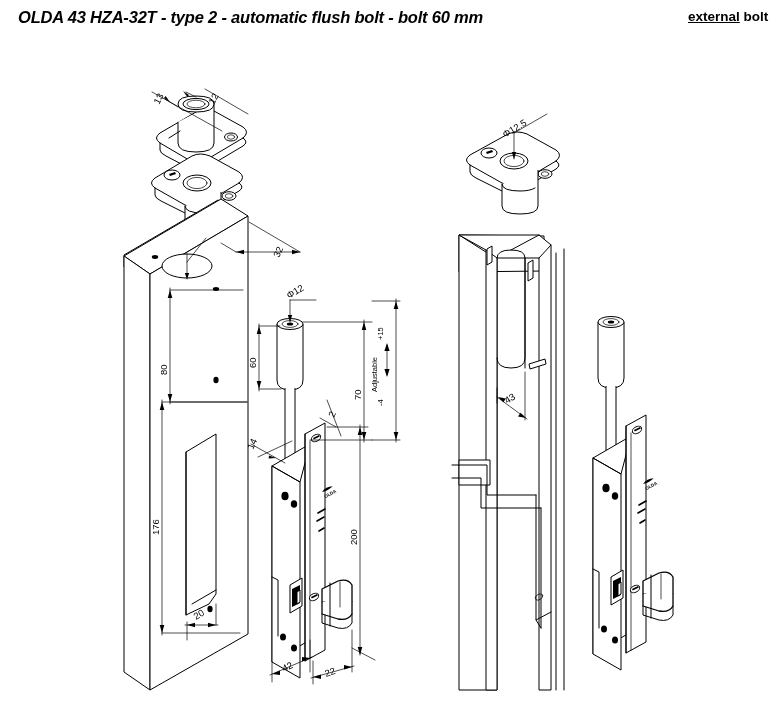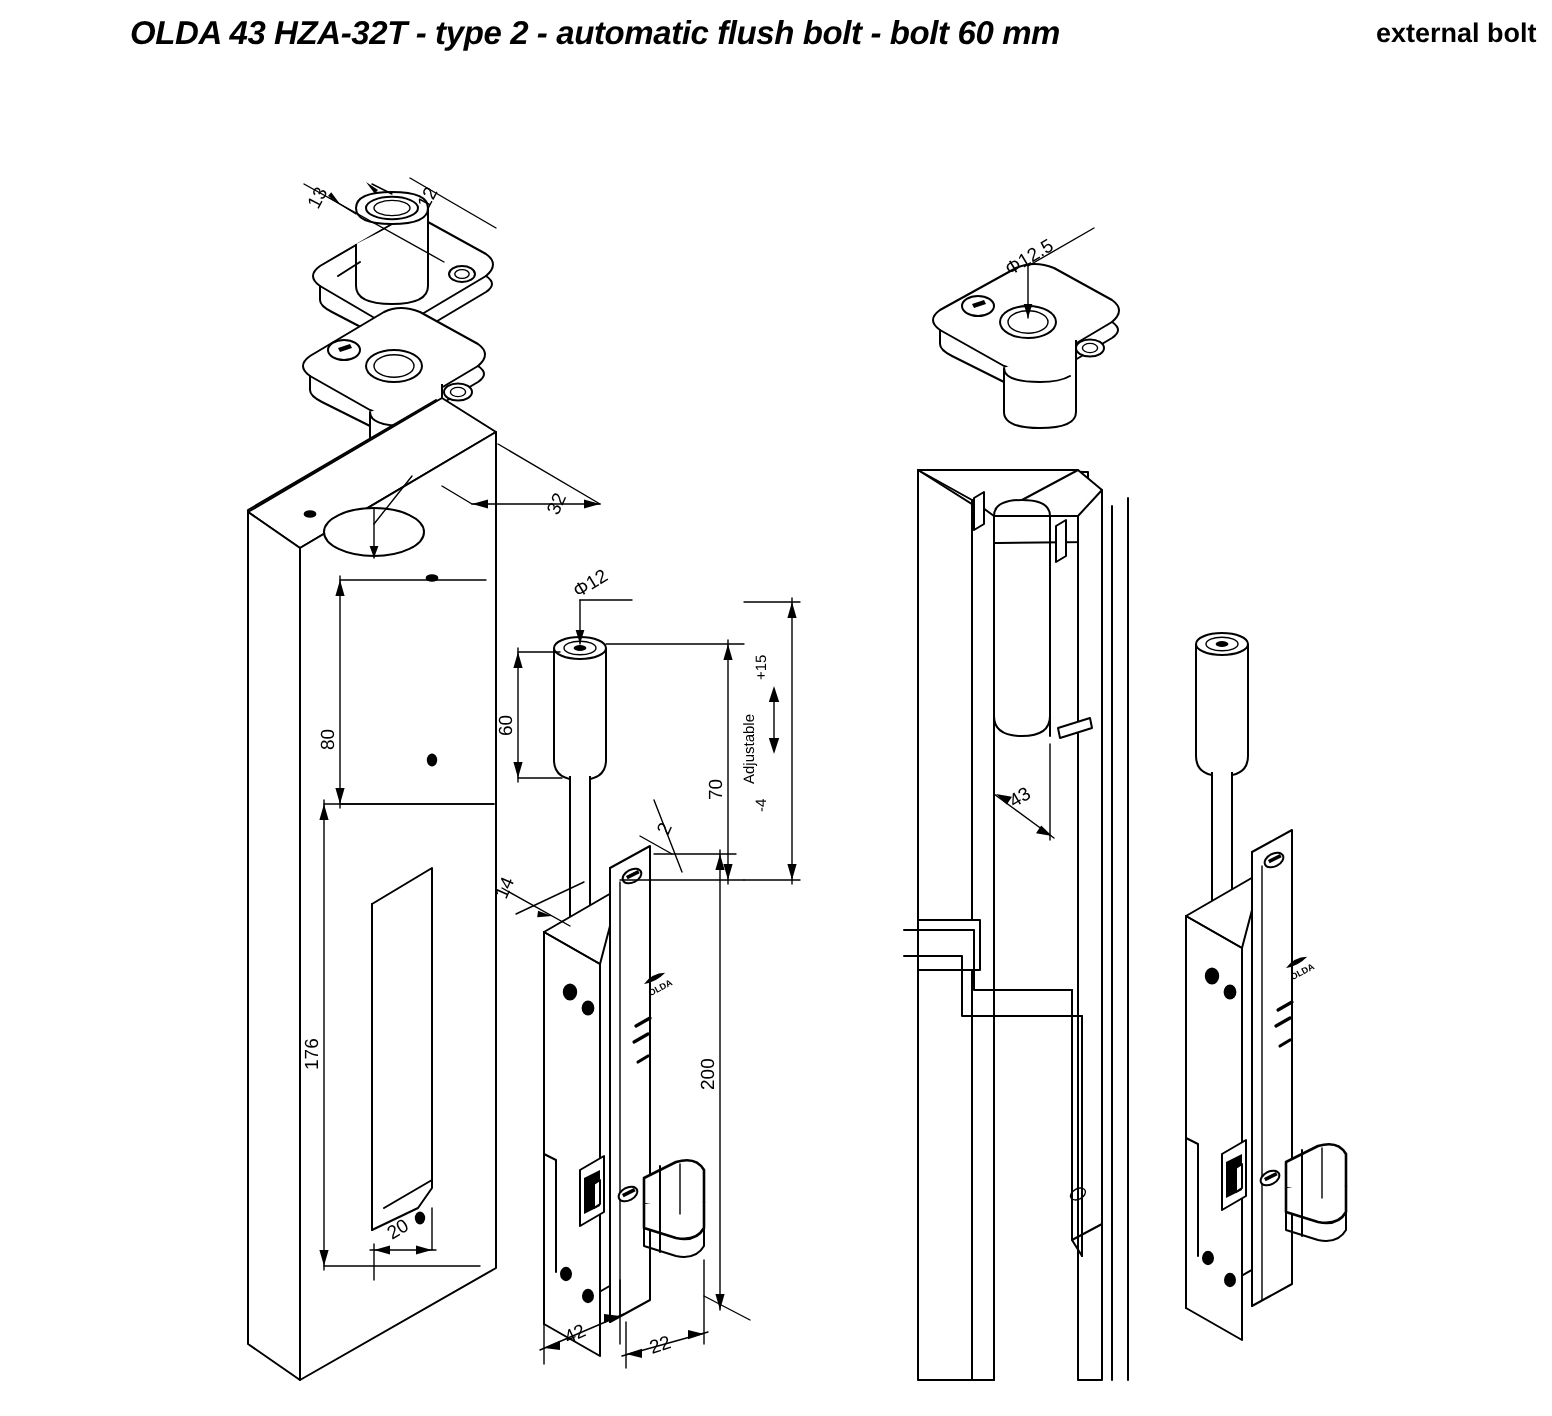--- a/index.html
+++ b/index.html
@@ -31,33 +31,33 @@
     position: absolute;
     left: 18px;
     top: 8px;
     font-family: "Liberation Sans", sans-serif;
     font-size: 16.5px;
     font-weight: bold;
     font-style: italic;
     letter-spacing: -0.2px;
     color: #000000;
     white-space: nowrap;
-    margin-left: 47px;
   }
   .header-right {
     position: absolute;
     left: 688px;
     top: 9px;
     font-family: "Liberation Sans", sans-serif;
     font-size: 13.5px;
     font-weight: bold;
     color: #000000;
     white-space: nowrap;
   }
   .header-right .u {
+    text-decoration: underline;
     margin-top: 40px;
   }
   #drawing {
     position: absolute;
     left: 0;
     top: 0;
   }
   svg text {
     font-family: "Liberation Sans", sans-serif;
     fill: #000000;

